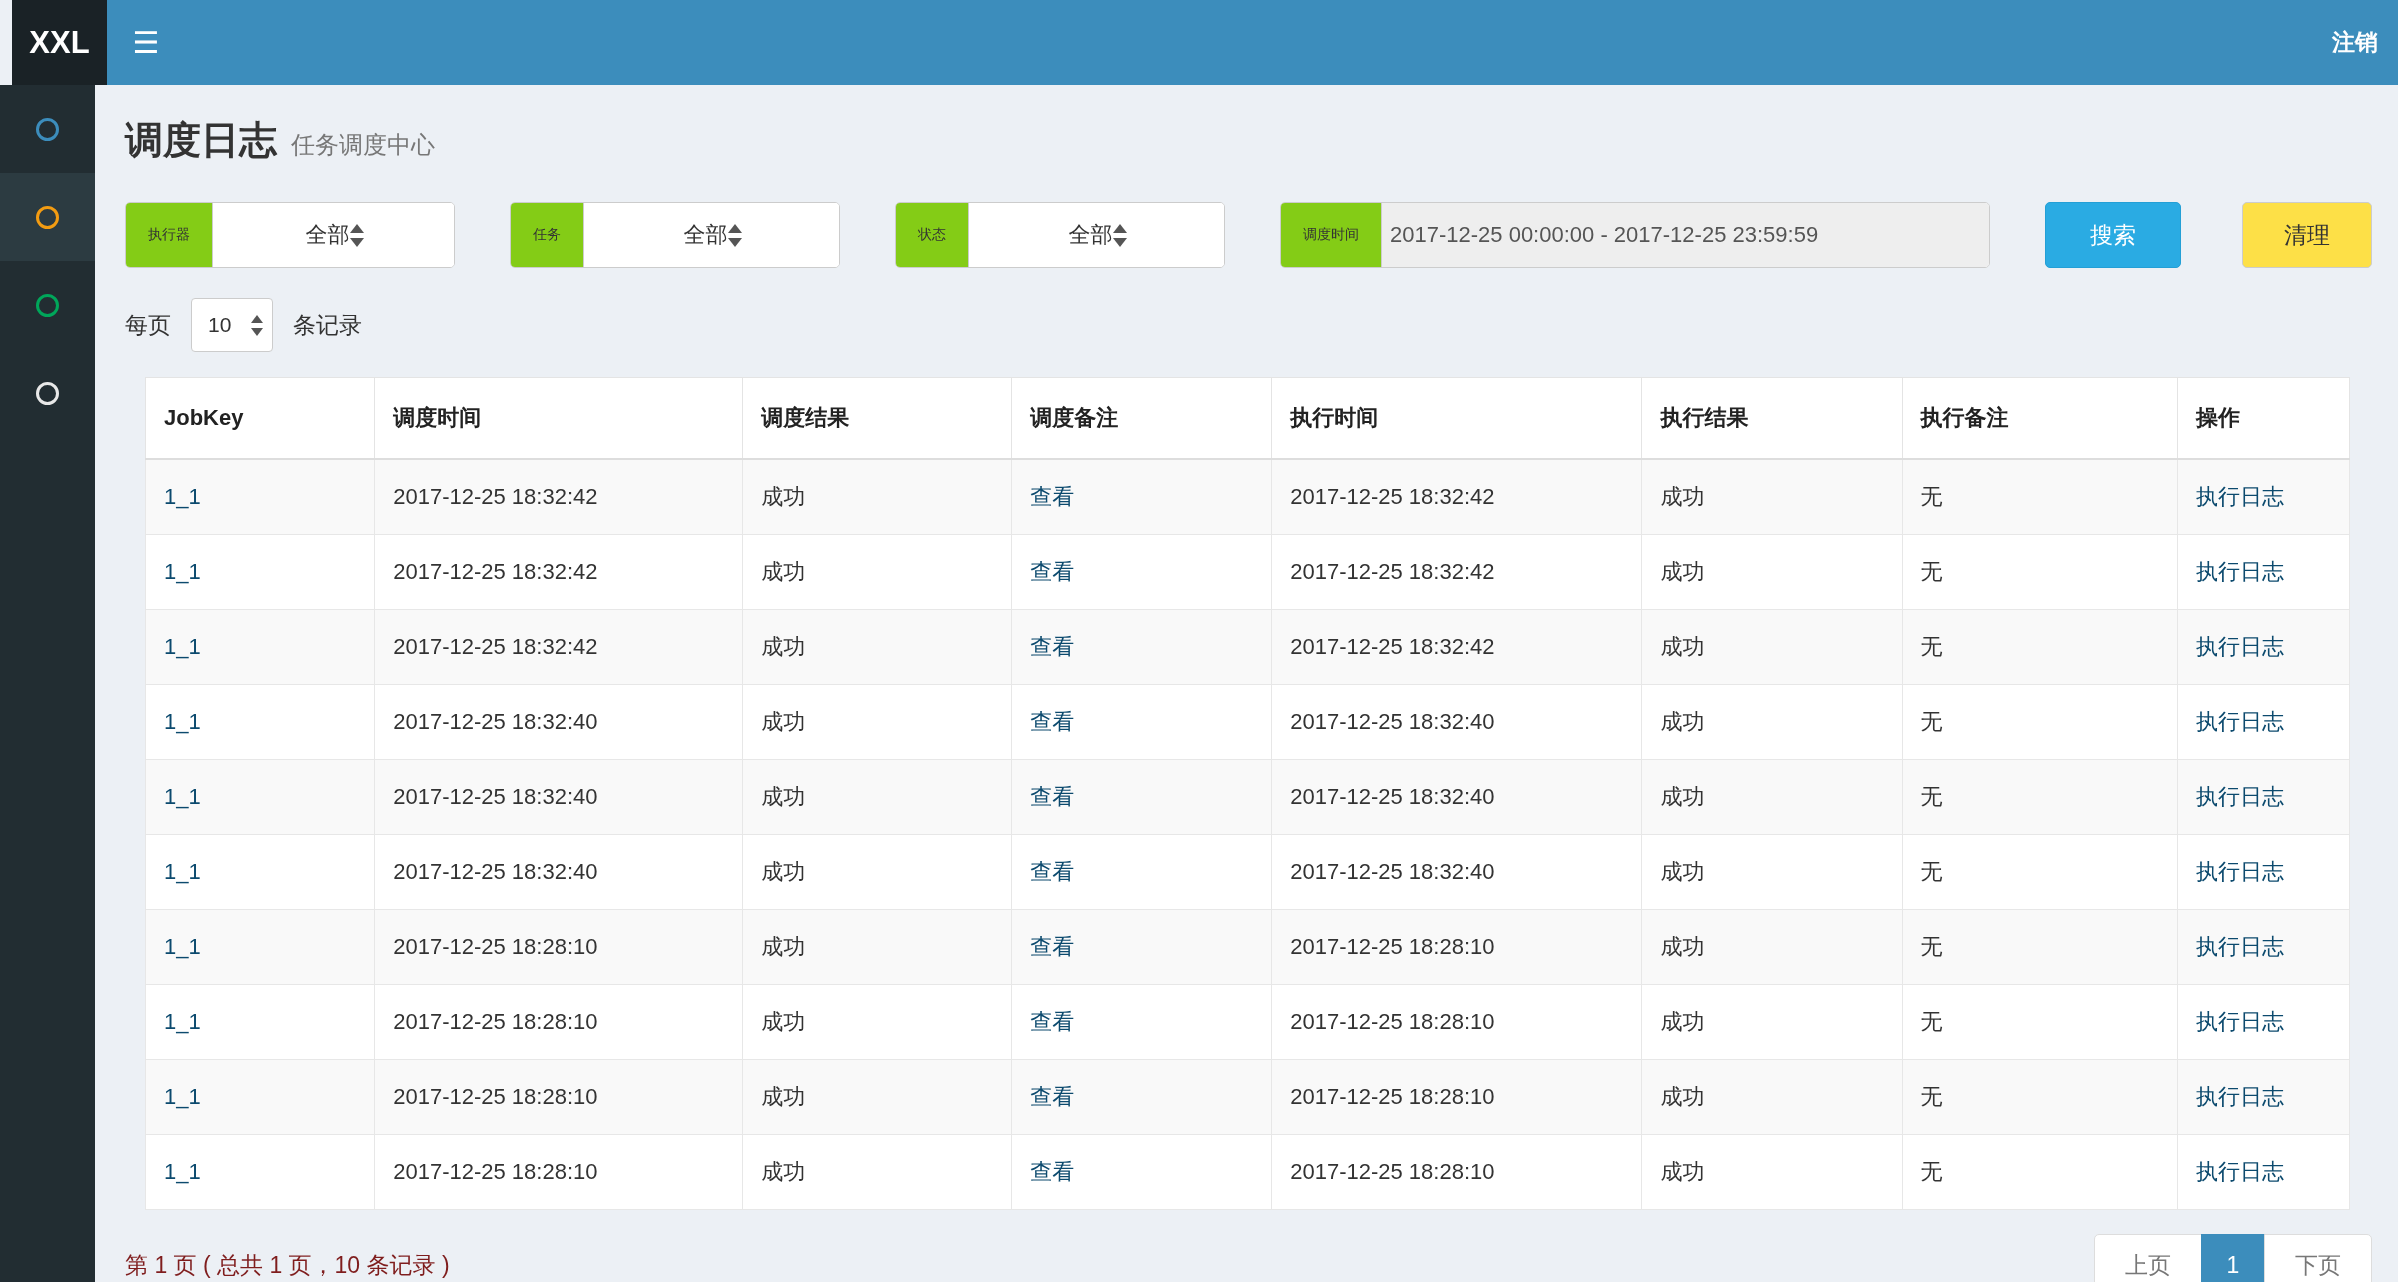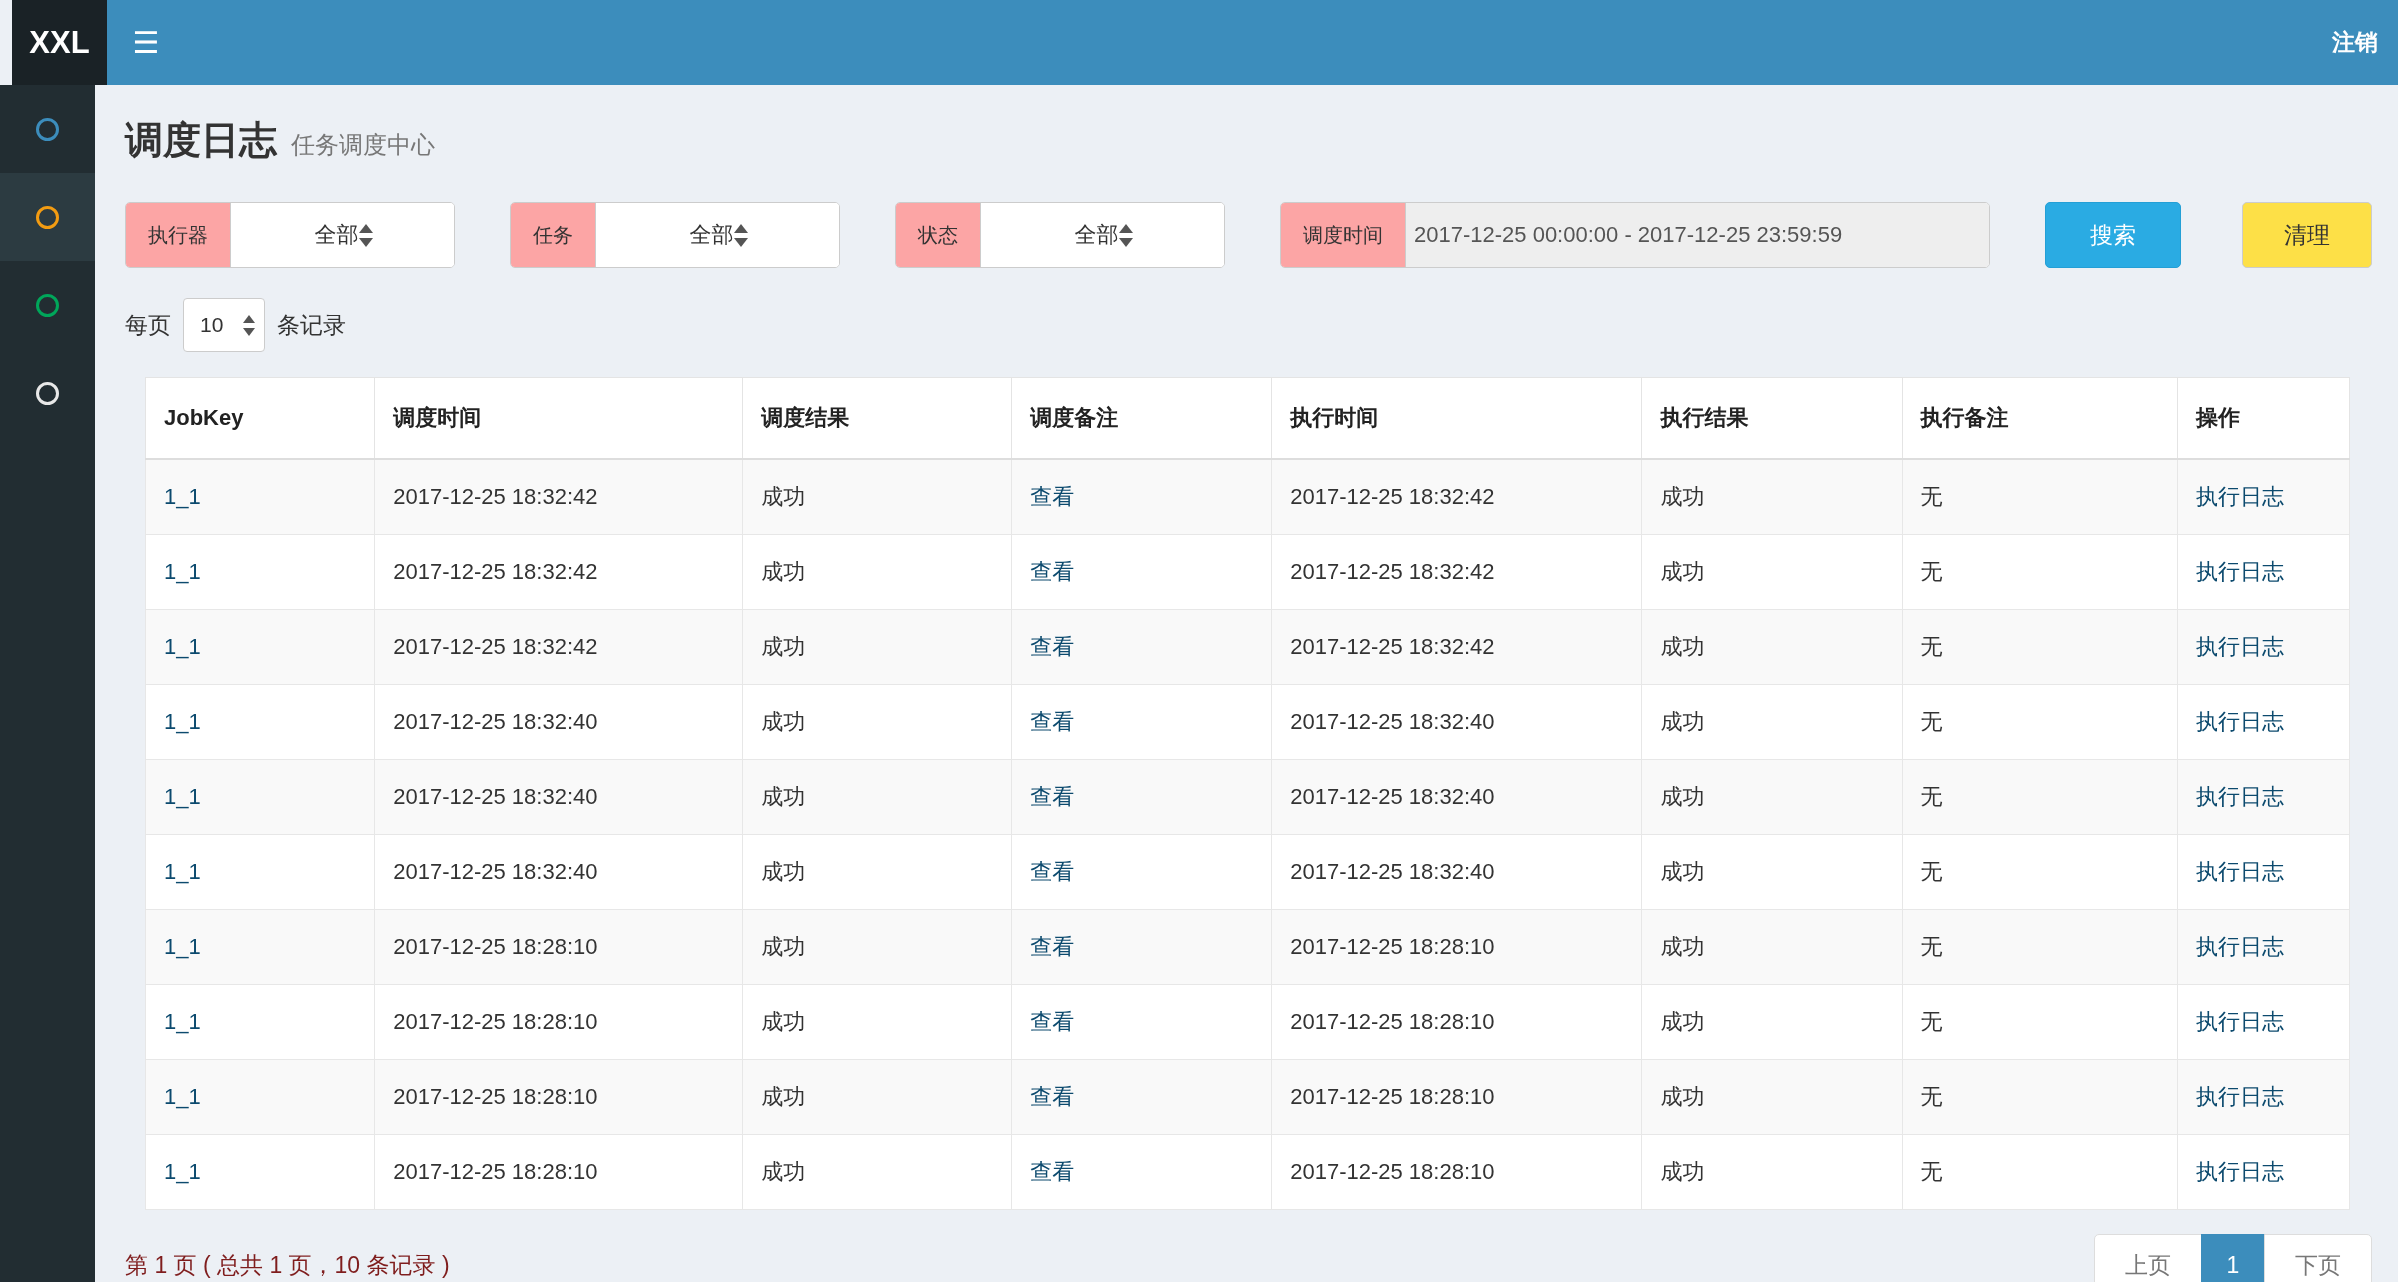--- a/index.html
+++ b/index.html
@@ -26,36 +26,36 @@
 
   .page-header { display:flex; align-items:baseline; }
   .page-title { font-size:38px; font-weight:700; color:#333; }
   .page-subtitle { font-size:24px; color:#777; margin-left:14px; font-weight:400; }
 
   
   .filter-row { display:flex; gap:55px; margin-top:36px; height:66px; align-items:stretch; }
   .filter-group { display:flex; background:#fff; border:1px solid #ccc; border-radius:5px; overflow:hidden; }
   .fg-select { width:330px; }
   .fg-time { width:710px; }
-  .filter-label { display:flex; align-items:center; padding:0 22px; font-size:20px; color:#333;
-                  border-right:1px solid #ccc; background:#fca5a5; white-space:nowrap; }
+  .filter-label { display:flex; align-items:center; padding:0 22px; font-size:14px; color:#333;
+                  border-right:1px solid #ccc; background:#84cc16; white-space:nowrap; }
   .filter-select { flex:1; display:flex; align-items:center; justify-content:center;
                    padding:0 16px 0 18px; font-size:22px; cursor:pointer; background:#fff; }
   .sel-arrows { display:flex; flex-direction:column; align-items:center; gap:5px; }
   .tri-up { width:0; height:0; border-left:7px solid transparent; border-right:7px solid transparent; border-bottom:9px solid #555; }
   .tri-down { width:0; height:0; border-left:7px solid transparent; border-right:7px solid transparent; border-top:9px solid #555; }
   .date-input { flex:1; border:none; outline:none; background:#eee; color:#555; font-size:22px;
                 padding:0 8px; font-family:"Liberation Sans", sans-serif; }
   .btn { border-radius:5px; font-size:23px; display:flex; align-items:center; justify-content:center; cursor:pointer; border:1px solid transparent; }
   .btn-search { width:136px; background:#2aabe3; border-color:#239fd6; color:#fff; }
   .btn-clear { width:130px; background:#fde047; border-color:#ccc; color:#333; margin-left:auto; }
 
   
   .pagesize-row { display:flex; align-items:center; margin-top:30px; height:54px; font-size:23px; }
-  .pagesize-select { width:82px; height:54px; margin:0 12px; background:#fff; border:1px solid #ccc; border-radius:4px;
+  .pagesize-select { width:82px; height:54px; margin:0 20px; background:#fff; border:1px solid #ccc; border-radius:4px;
                      display:flex; align-items:center; justify-content:space-between; padding:0 10px 0 16px;
                      font-size:21px; cursor:pointer;gap:20px; }
   .pagesize-select .tri-up { border-left-width:6px; border-right-width:6px; border-bottom-width:8px; }
   .pagesize-select .tri-down { border-left-width:6px; border-right-width:6px; border-top-width:8px; }
 
   
   .table-wrap { margin:25px 22px 0 20px; }
   table.log-table { width:100%; border-collapse:collapse; background:#fff; table-layout:fixed; font-size:22px; }
   .col-1{width:10.4%} .col-2{width:16.7%} .col-3{width:12.2%} .col-4{width:11.8%}
   .col-5{width:16.8%} .col-6{width:11.8%} .col-7{width:12.5%} .col-8{width:7.8%}

